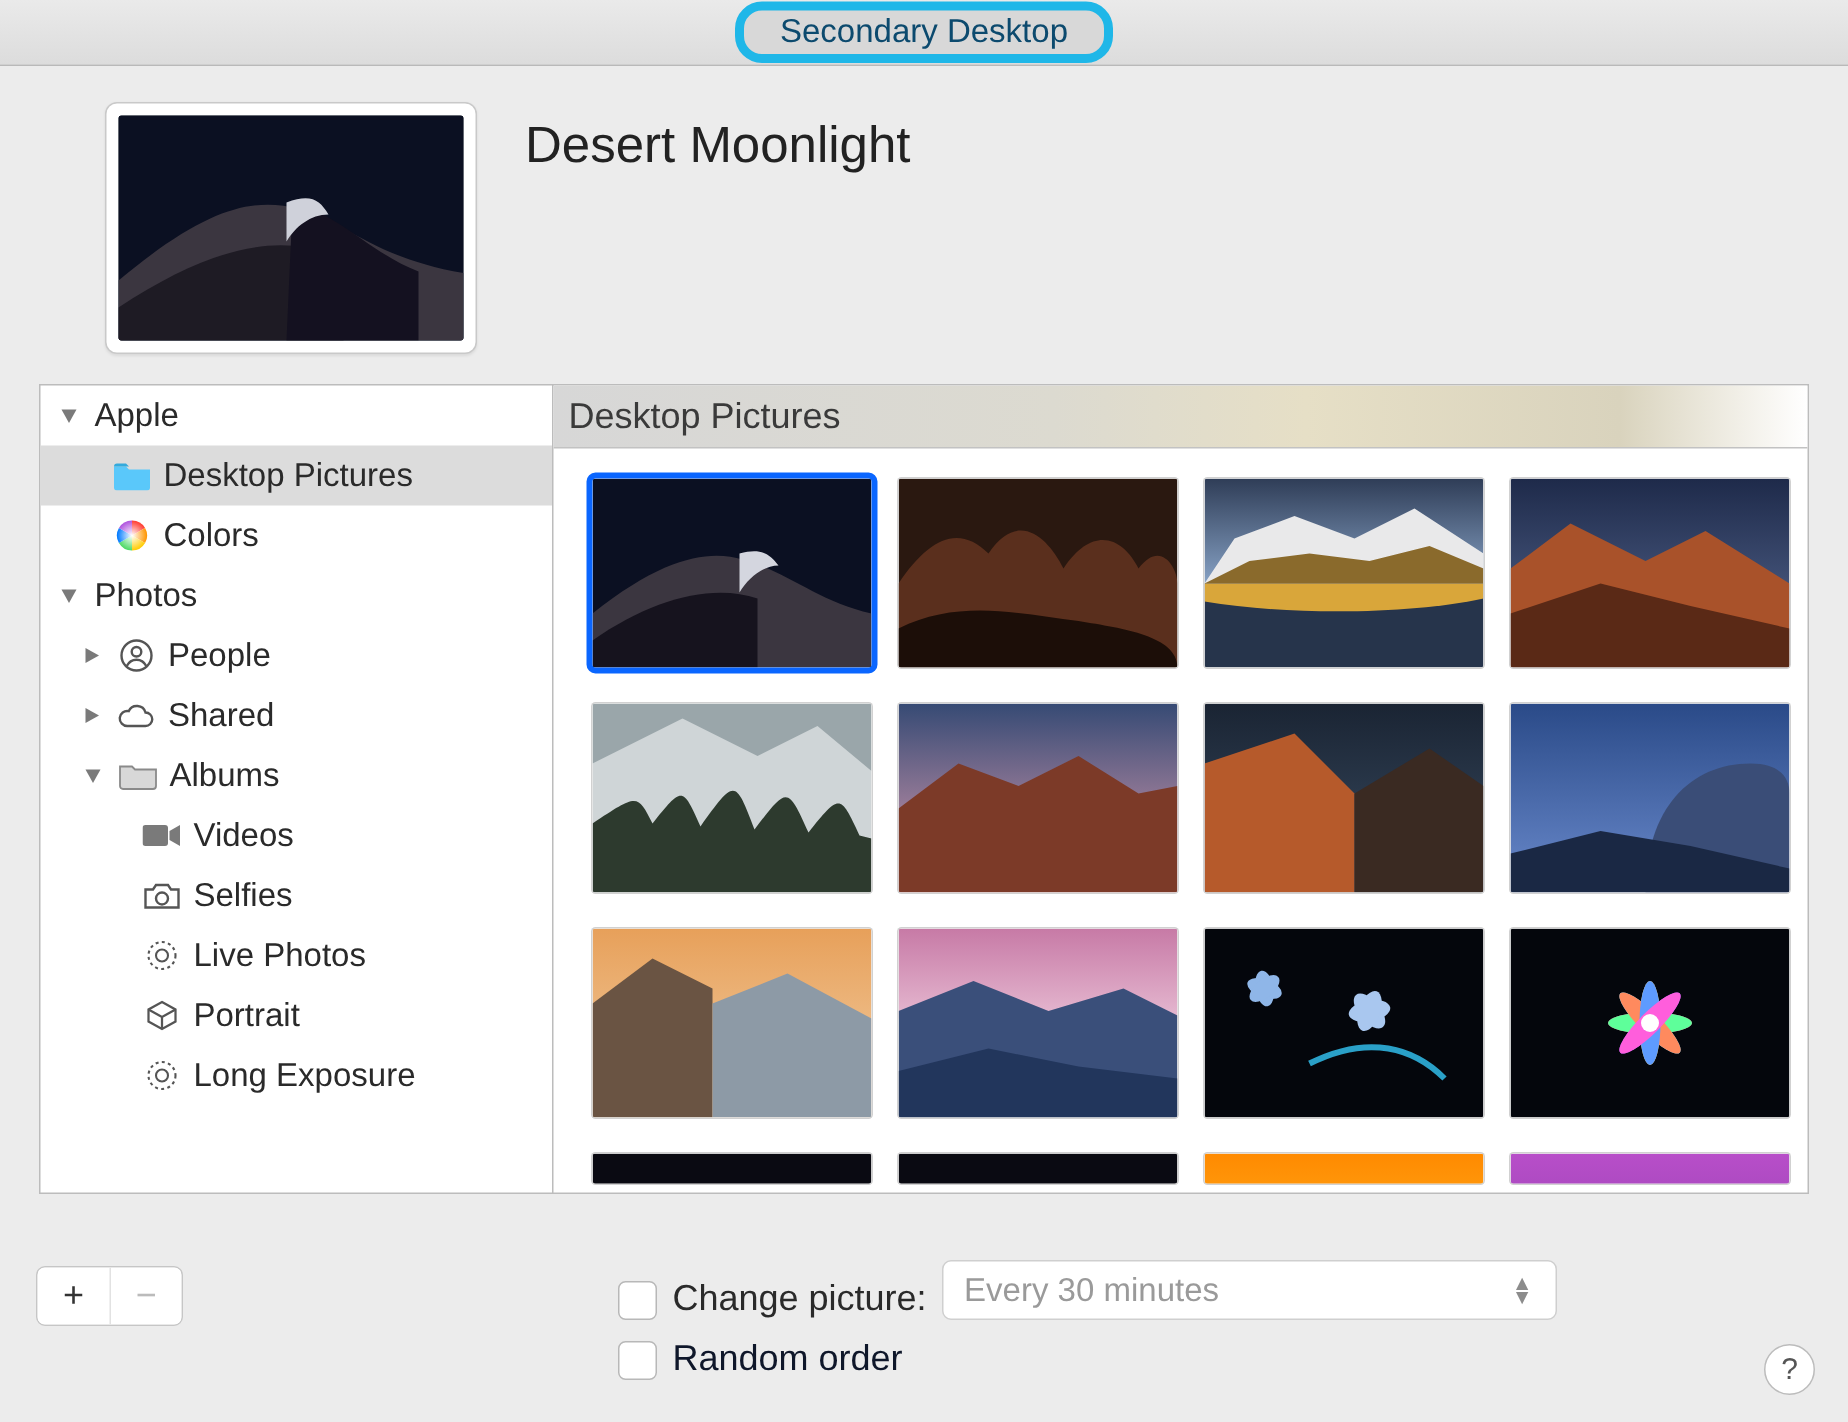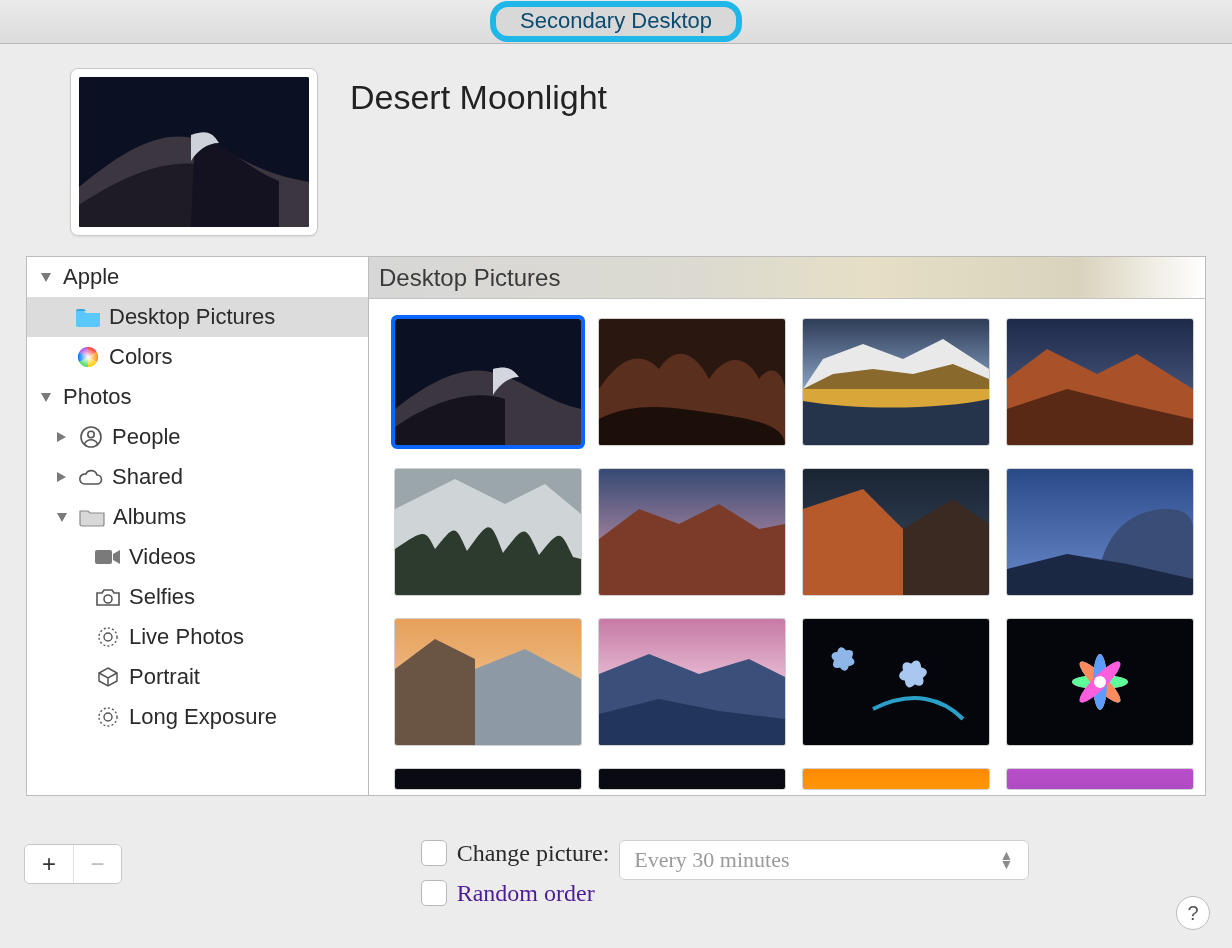--- a/index.html
+++ b/index.html
@@ -131,26 +131,26 @@
   .plusminus {
     display:flex; border:1px solid #c6c6c6; border-radius:6px;
     background:#fff; overflow:hidden; margin-top:4px;
   }
   .plusminus button {
     width:48px; height:38px; border:none; background:#fff;
     font-size:24px; color:#333; cursor:pointer;
   }
   .plusminus button + button { border-left:1px solid #e2e2e2; color:#bbb; }
   .center-opts { margin-left:auto; margin-right:auto; padding-left:120px; }
-  .opt-row { display:flex; align-items:flex-start; gap:10px; font-size:24px; height:40px;font-family:Liberation Serif, serif;}
+  .opt-row { display:flex; align-items:flex-end; gap:10px; font-size:24px; height:40px;}
   .chk {
     width:26px;height:26px;border:1px solid #b8b8b8;border-radius:5px;background:#fff;
     display:inline-block;
   }
-  .opt-row.disabled { color:#4c1d95; }
+  .opt-row.disabled { color:#0f172a; }
   .selectbox {
     width:410px;height:40px;border:1px solid #cfcfcf;border-radius:6px;
     background:#fff; color:#9a9a9a; font-size:22px;
     display:flex;align-items:center;justify-content:space-between;
     padding:0 14px; margin-left:0;
   }
   .stepper {
     width:16px; color:#8c8c8c; font-size:14px; line-height:9px;
     display:flex;flex-direction:column;align-items:center;
   }

